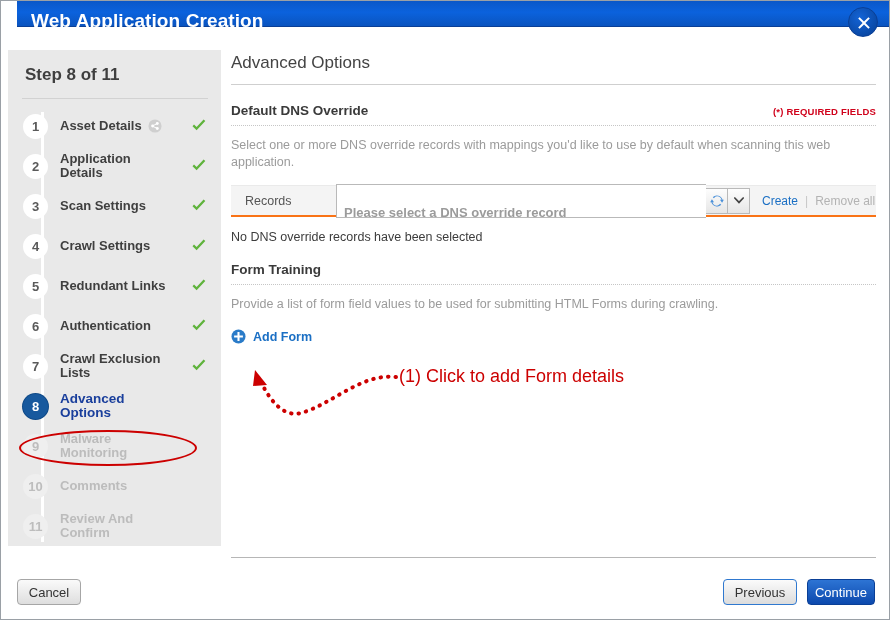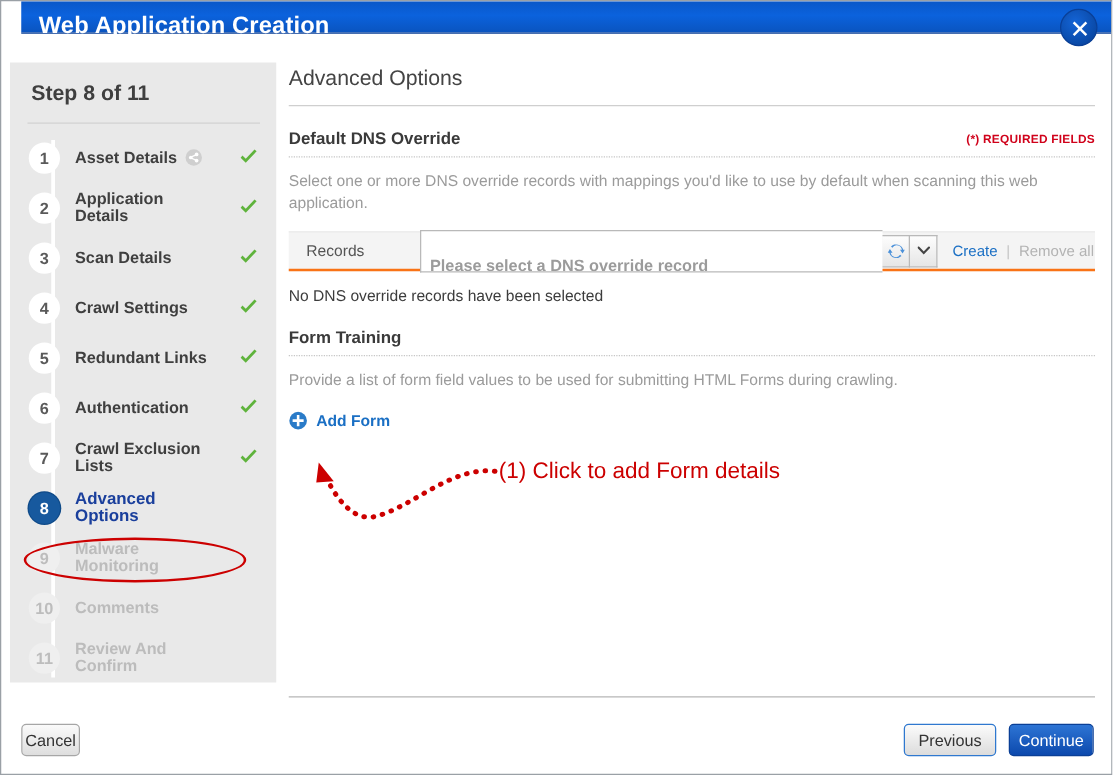--- a/index.html
+++ b/index.html
@@ -182,21 +182,21 @@
     position: absolute; left: 230px; top: 556px; width: 645px; height: 1px;
     background: #b6b6b6;
   }
   .btn {
     position: absolute; height: 26px;
     font-size: 13px; border-radius: 4px; cursor: pointer;
     display: flex; align-items: center; justify-content: center;
     font-family: "Liberation Sans", sans-serif;
   }
   .btn-cancel {
-    left: 16px; top: 578px; width: 47px;
+    left: 16px; top: 578px; width: 64px;
     background: linear-gradient(to bottom, #fafafa 0%, #dedede 100%);
     border: 1px solid #a6a6a6; color: #333333;
   }
   .btn-previous {
     left: 722px; top: 578px; width: 74px;
     background: linear-gradient(to bottom, #fbfbfb 0%, #dcdcdc 100%);
     border: 1px solid #2f78cf; color: #333333;
   }
   .btn-continue {
     left: 806px; top: 578px; width: 68px;
@@ -240,21 +240,21 @@
         </div>
         <div class="step complete">
           <div class="step-num">2</div>
           <div class="step-label"><span>Application Details</span></div>
           <svg class="check" viewBox="0 0 16 16">
             <path d="M1.5 8.2 L5.6 12.2 L14.3 3.0 L12.6 1.6 L5.6 8.9 L3.0 6.4 Z" fill="#5fb33c"></path>
           </svg>
         </div>
         <div class="step complete">
           <div class="step-num">3</div>
-          <div class="step-label"><span>Scan Details</span></div>
+          <div class="step-label"><span>Scan Settings</span></div>
           <svg class="check" viewBox="0 0 16 16">
             <path d="M1.5 8.2 L5.6 12.2 L14.3 3.0 L12.6 1.6 L5.6 8.9 L3.0 6.4 Z" fill="#5fb33c"></path>
           </svg>
         </div>
         <div class="step complete">
           <div class="step-num">4</div>
           <div class="step-label"><span>Crawl Settings</span></div>
           <svg class="check" viewBox="0 0 16 16">
             <path d="M1.5 8.2 L5.6 12.2 L14.3 3.0 L12.6 1.6 L5.6 8.9 L3.0 6.4 Z" fill="#5fb33c"></path>
           </svg>

